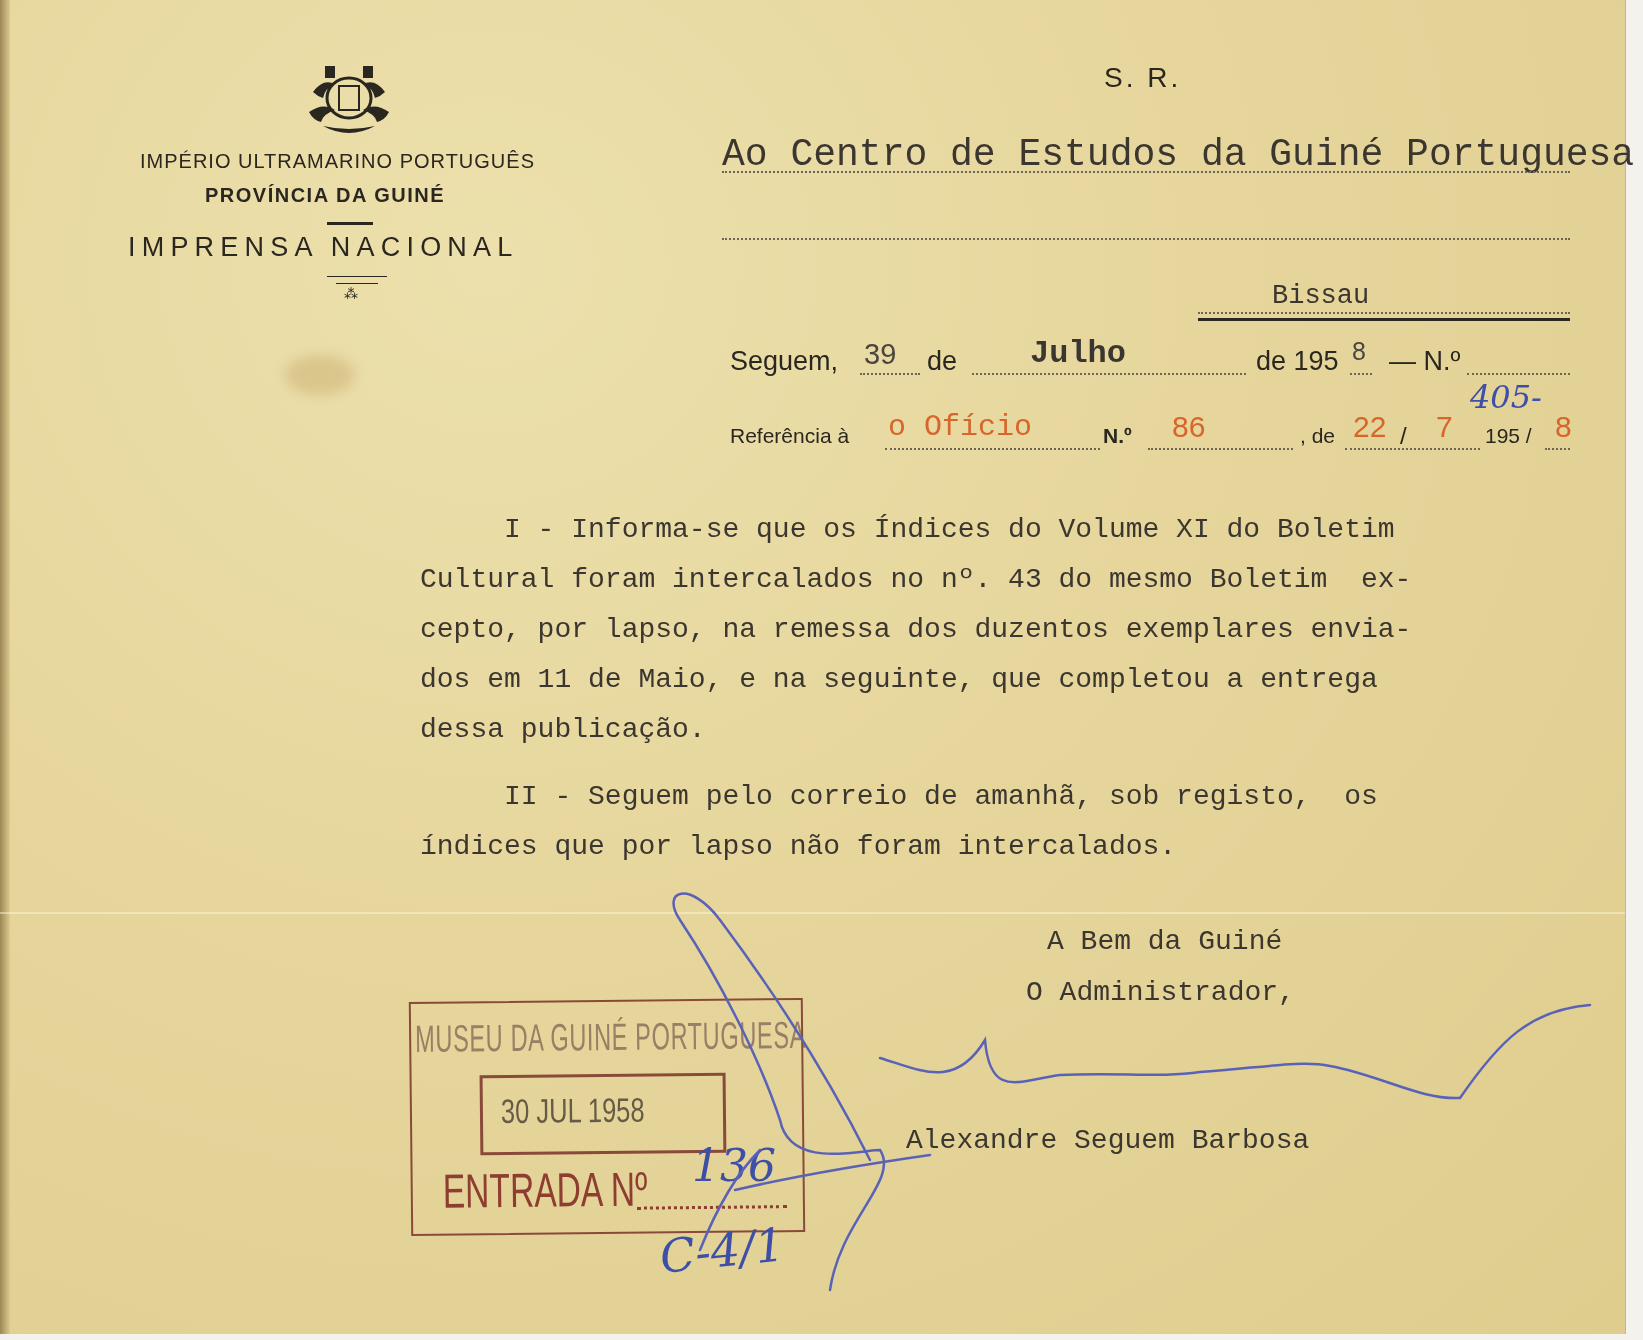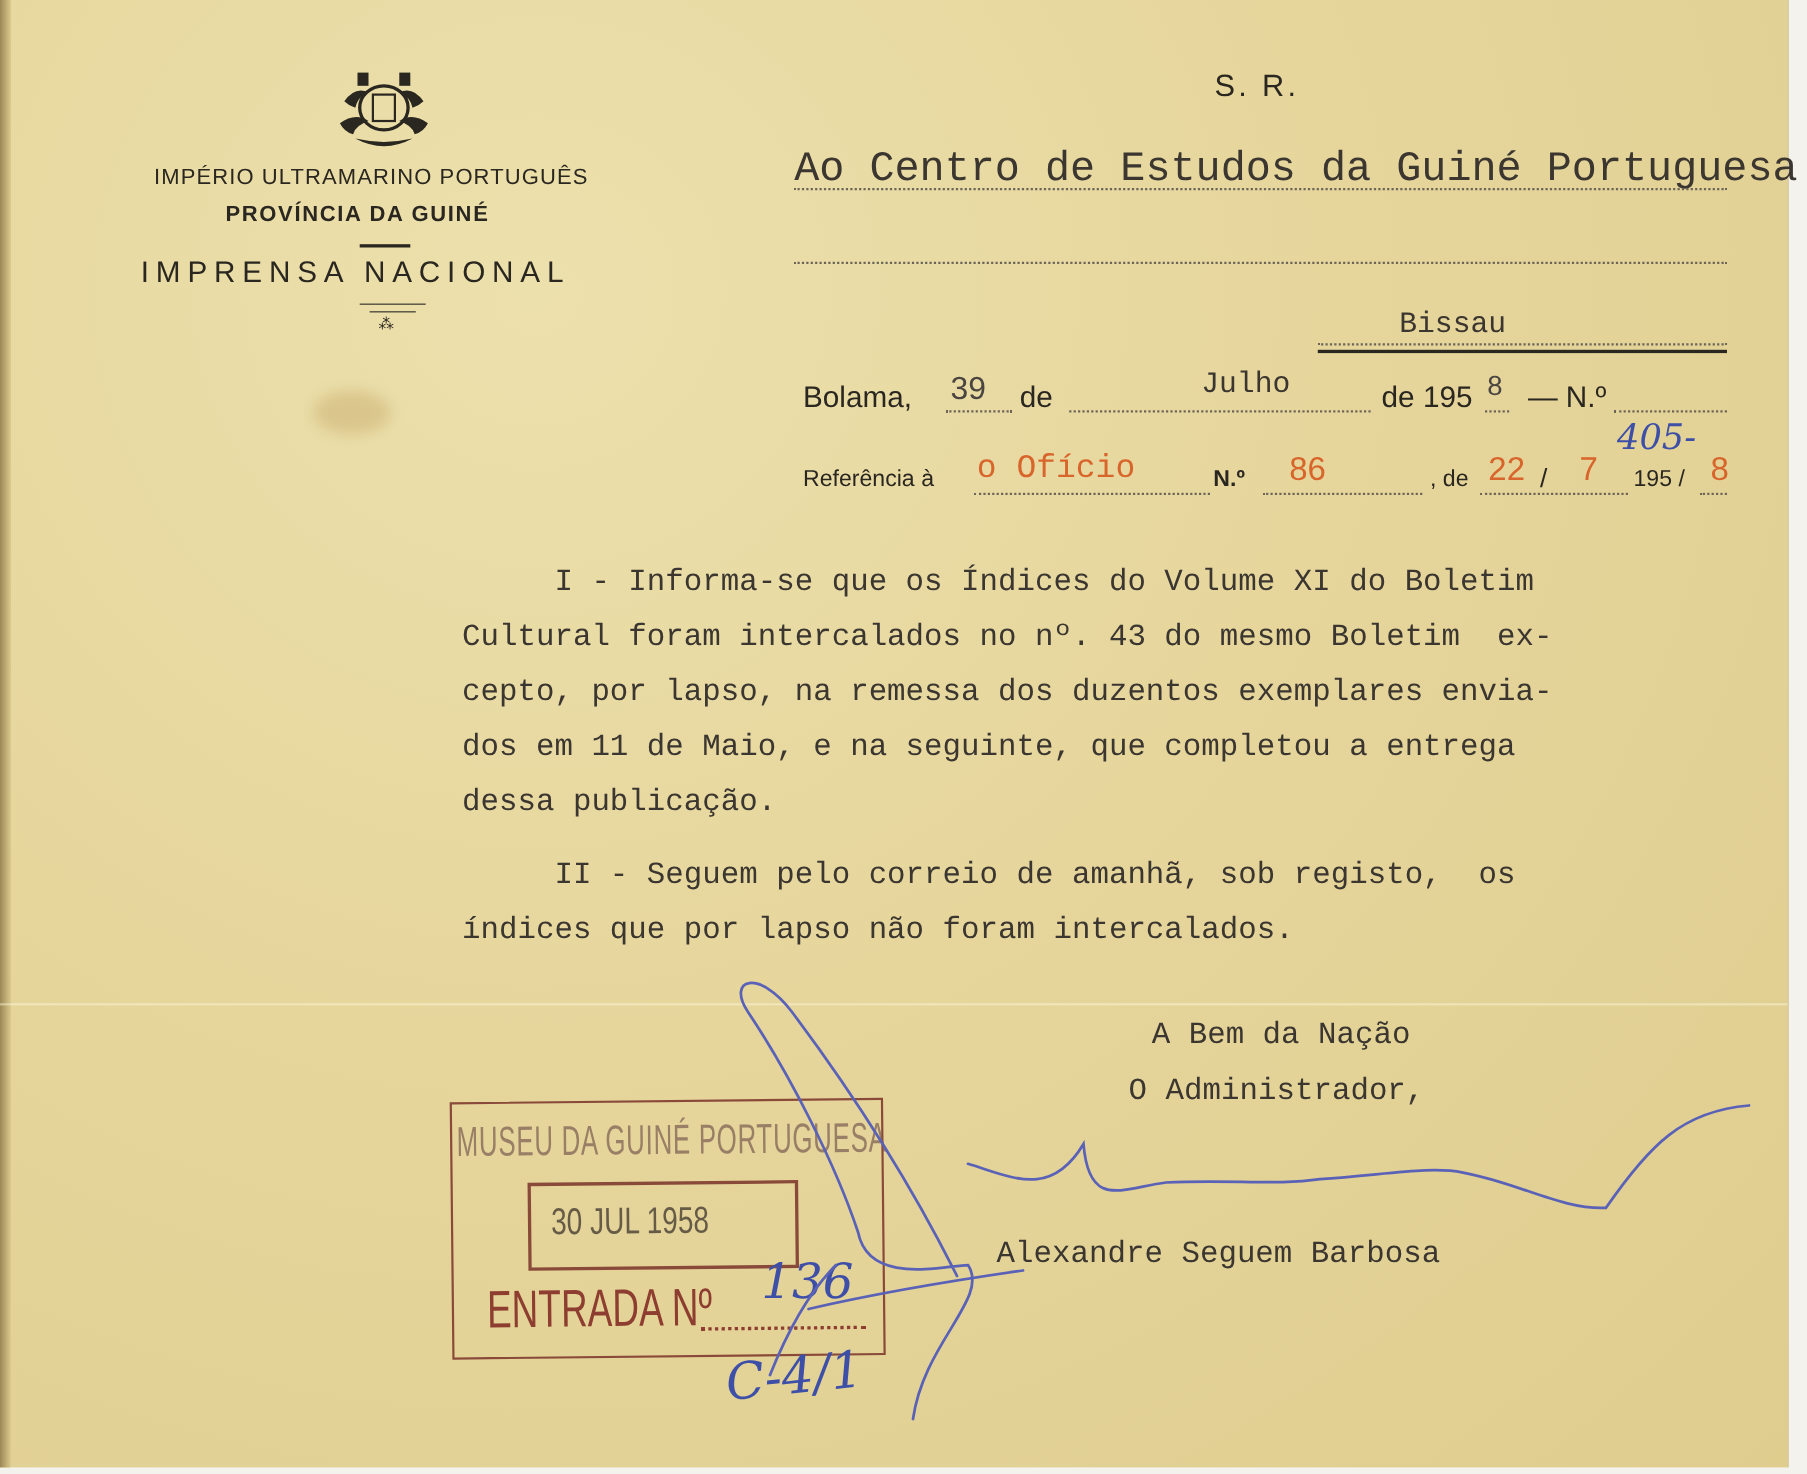--- a/index.html
+++ b/index.html
@@ -32,21 +32,21 @@
 
   
   .sr { left:1104px; top:62px; font-size:28px; letter-spacing:3px; }
   .to { left:722px; top:133px; font-size:38px; }
   .bissau { left:1272px; top:281px; font-size:27px; }
   .bissau-rule { position:absolute; left:1198px; top:318px; width:372px; height:3px; background:#2a2620; }
 
   .bolama { left:730px; top:346px; font-size:27px; }
   .day { left:864px; top:338px; font-size:29px; color:#4a4540; }
   .de1 { left:927px; top:346px; font-size:27px; }
-  .month { left:1092px; top:335px; font-size:27px; }
+  .month { left:1030px; top:335px; font-size:32px;font-weight:bold; }
   .de195 { left:1256px; top:346px; font-size:27px; }
   .yr8 { left:1352px; top:337px; font-size:25px; color:#4a4540; }
   .no1 { left:1389px; top:346px; font-size:27px; }
   .num { left:1470px; top:334px; font-size:32px;margin-top:44px; }
 
   .ref { left:730px; top:424px; font-size:21px; }
   .ofi { left:888px; top:410px; font-size:30px; }
   .no2 { left:1103px; top:424px; font-size:21px;font-weight:bold; }
   .n86 { left:1172px; top:410px; font-size:30px; }
   .de2 { left:1300px; top:424px; font-size:21px; }
@@ -104,21 +104,21 @@
   <div class="abs sans lh-orn">⁂</div>
 
   <div class="abs sans sr">S. R.</div>
   <div class="abs mono to">Ao Centro de Estudos da Guiné Portuguesa</div>
   <div class="dots" style="left:722px;top:171px;width:848px"></div>
   <div class="dots" style="left:722px;top:238px;width:848px"></div>
   <div class="abs mono bissau">Bissau</div>
   <div class="dots" style="left:1198px;top:312px;width:372px"></div>
   <div class="bissau-rule"></div>
 
-  <div class="abs sans bolama">Bolama,</div>
+  <div class="abs sans bolama">Seguem,</div>
   <div class="abs sans day">39</div>
   <div class="dots" style="left:860px;top:373px;width:60px"></div>
   <div class="abs sans de1">de</div>
   <div class="abs mono month">Julho</div>
   <div class="dots" style="left:972px;top:373px;width:274px"></div>
   <div class="abs sans de195">de 195</div>
   <div class="abs sans yr8">8</div>
   <div class="dots" style="left:1350px;top:373px;width:22px"></div>
   <div class="abs sans no1">— N.º</div>
   <div class="abs hand num">405-</div>
@@ -142,21 +142,21 @@
   <div class="body mono">
     <p>     I - Informa-se que os Índices do Volume XI do Boletim
 Cultural foram intercalados no nº. 43 do mesmo Boletim  ex-
 cepto, por lapso, na remessa dos duzentos exemplares envia-
 dos em 11 de Maio, e na seguinte, que completou a entrega
 dessa publicação.</p>
     <p>     II - Seguem pelo correio de amanhã, sob registo,  os
 índices que por lapso não foram intercalados.</p>
   </div>
 
-  <div class="abs mono close1">A Bem da Nação</div>
+  <div class="abs mono close1">A Bem da Guiné</div>
   <div class="abs mono close2">O Administrador,</div>
   <div class="abs mono signer">Alexandre Seguem Barbosa</div>
 
   <div class="stamp">
     <div class="stamp-museum">MUSEU DA GUINÉ PORTUGUESA</div>
     <div class="stamp-date-box">
       <div class="stamp-date">30 JUL 1958</div>
     </div>
     <div class="stamp-entrada">ENTRADA Nº</div>
     <div class="stamp-nofill"></div>

